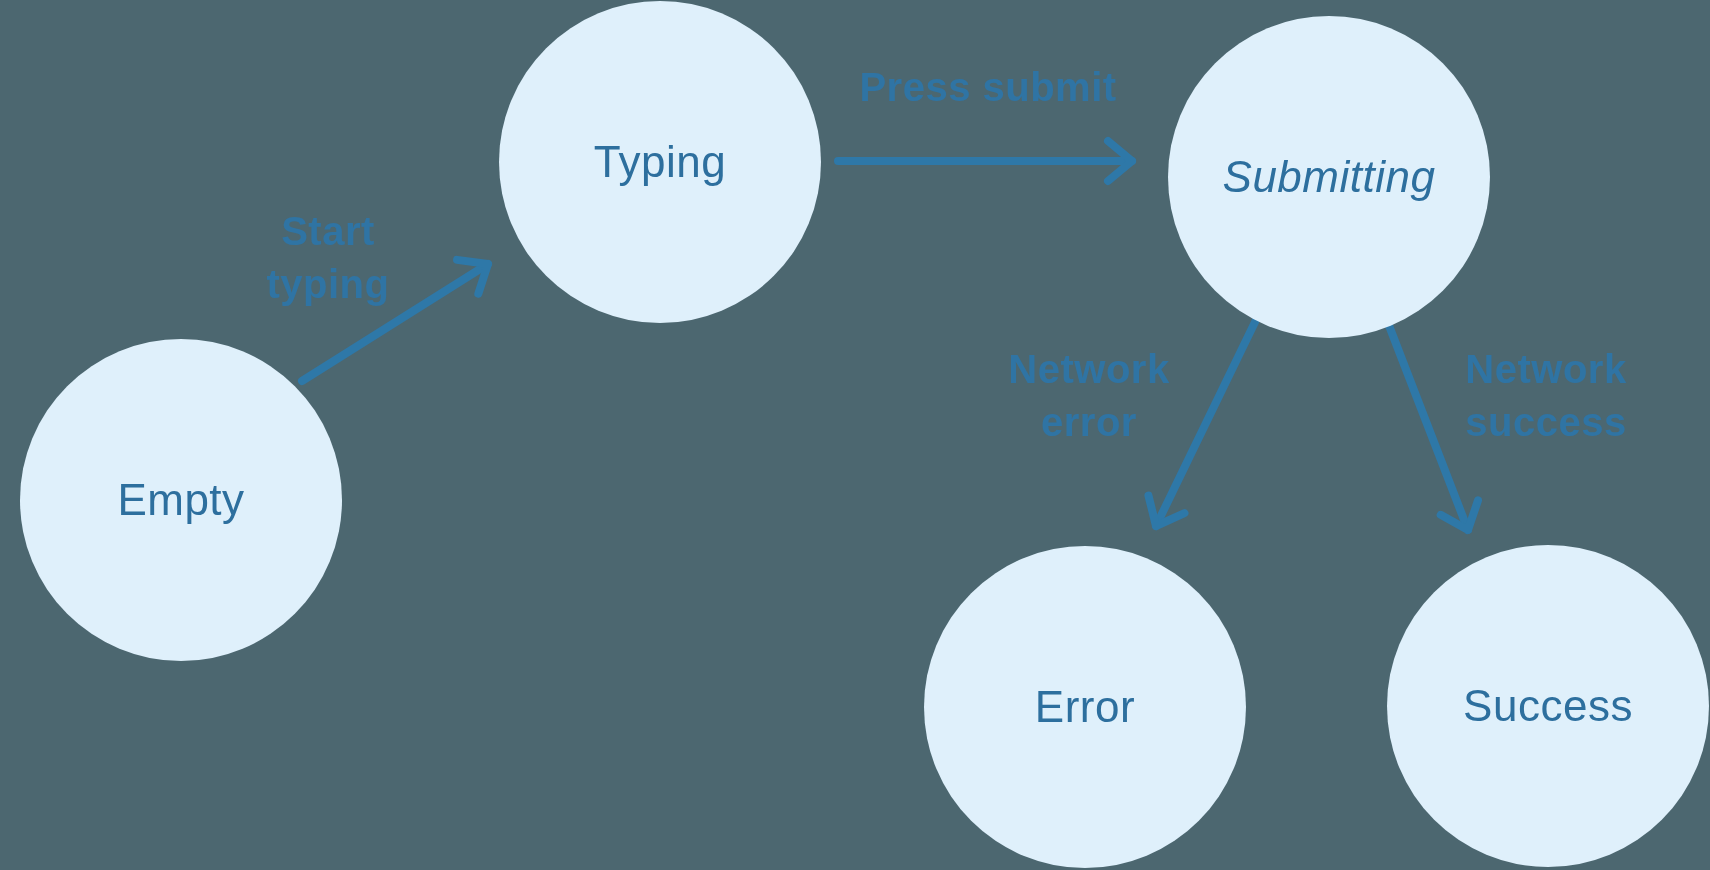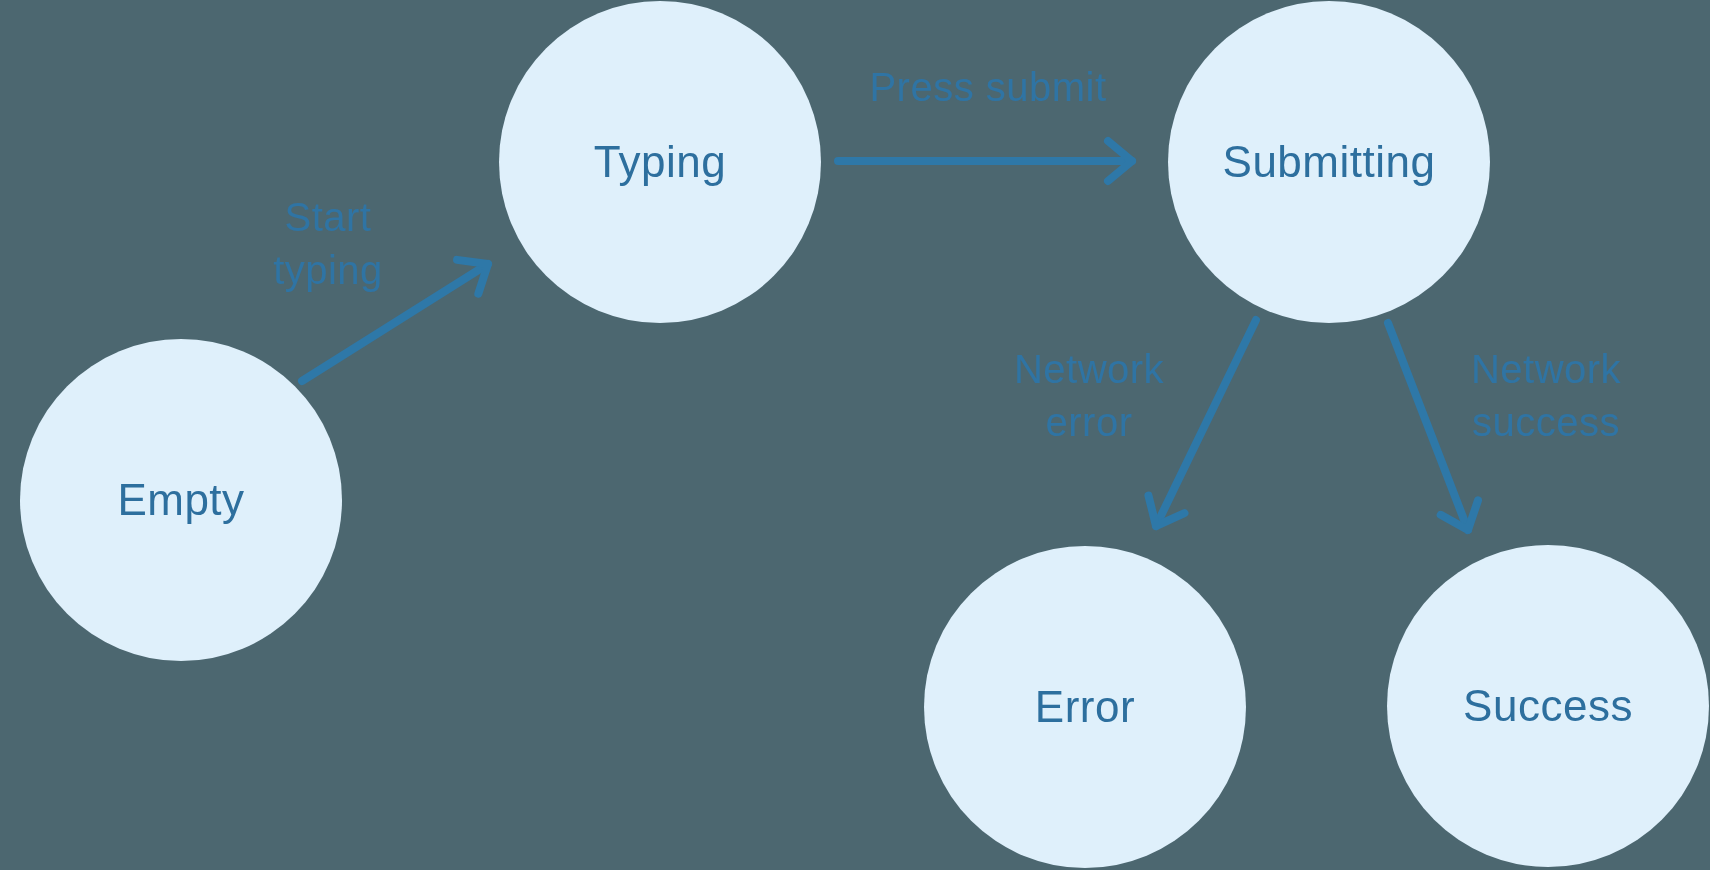--- a/index.html
+++ b/index.html
@@ -45,34 +45,34 @@
     font-size: 44px;
     font-weight: 500;
     letter-spacing: 0.5px;
     white-space: nowrap;
   }
   .edge-label {
     position: absolute;
     transform: translate(-50%, -50%);
     color: #2F74A4;
     font-size: 40px;
-    font-weight: 400;
+    font-weight: 700;
     line-height: 53px;
     text-align: center;
     white-space: nowrap;
     letter-spacing: 0.5px;
   }
   
   .node-empty      { left: 20px;    top: 339px; }
   .node-typing     { left: 499px;  top: 1px;   }
-  .node-submitting { left: 1168px; top: 1px;   }
+  .node-submitting { left: 1168px; top: 16px; font-style: italic;   }
   .node-error      { left: 924px;  top: 546px; }
   .node-success    { left: 1387px; top: 545px; }
   
-  .label-start-typing    { left: 328px;  top: 244px; }
+  .label-start-typing    { left: 328px;  top: 258px; }
   .label-press-submit    { left: 988px;  top: 87px;  }
   .label-network-error   { left: 1089px; top: 396px; }
   .label-network-success { left: 1546px; top: 396px; }
 </style>
 </head>
 <body>
 
 <div class="canvas">
 
   <svg class="arrows-layer" viewBox="0 0 1710 870" xmlns="http://www.w3.org/2000/svg">

